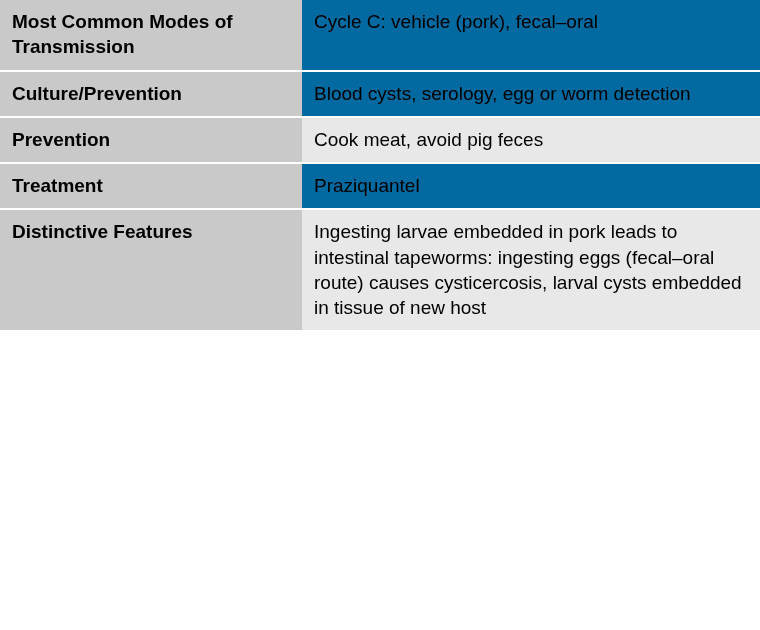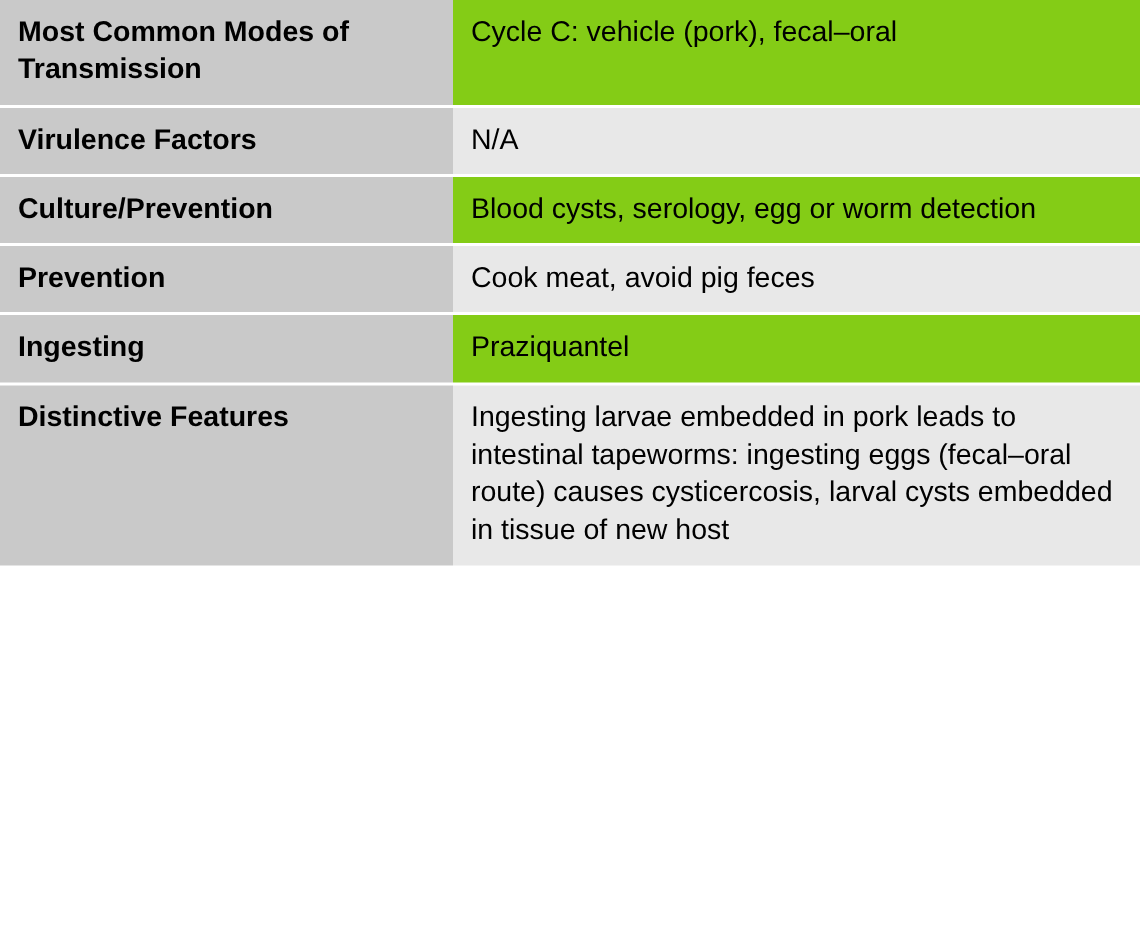--- a/index.html
+++ b/index.html
@@ -39,53 +39,49 @@
   }
   td.value-cell {
     background: #e8e8e8;
     padding-left: 16px;
     padding-right: 14px;
   }
   tr.row-alt td.label-cell {
     background: #c9c9c9;
   }
   tr.row-alt td.value-cell {
-    background: #84cc16;
+    background: #0369a1;
   }
   tr:last-child td {
     border-bottom: none;
   }
   .bold-inline {
     font-weight: bold;
   }
 </style>
 </head>
 <body>
 
 <div class="table-wrap">
   <table class="info-table">
     <tbody>
       <tr class="row-alt">
         <td class="label-cell">Most Common Modes of Transmission</td>
         <td class="value-cell">Cycle C: vehicle (pork), fecal–oral</td>
       </tr>
-      <tr>
-        <td class="label-cell">Virulence Factors</td>
-        <td class="value-cell">N/A</td>
-      </tr>
       <tr class="row-alt">
         <td class="label-cell">Culture/Prevention</td>
         <td class="value-cell">Blood cysts, serology, egg or worm detection</td>
       </tr>
       <tr>
         <td class="label-cell">Prevention</td>
         <td class="value-cell">Cook meat, avoid pig feces</td>
       </tr>
       <tr class="row-alt">
-        <td class="label-cell">Ingesting</td>
+        <td class="label-cell">Treatment</td>
         <td class="value-cell">Praziquantel</td>
       </tr>
       <tr>
         <td class="label-cell">Distinctive Features</td>
         <td class="value-cell">Ingesting larvae embedded in pork leads to intestinal tapeworms: ingesting eggs (fecal–oral route) causes cysticercosis, larval cysts embedded in tissue of new host</td>
       </tr>
     </tbody>
   </table>
 </div>
 

